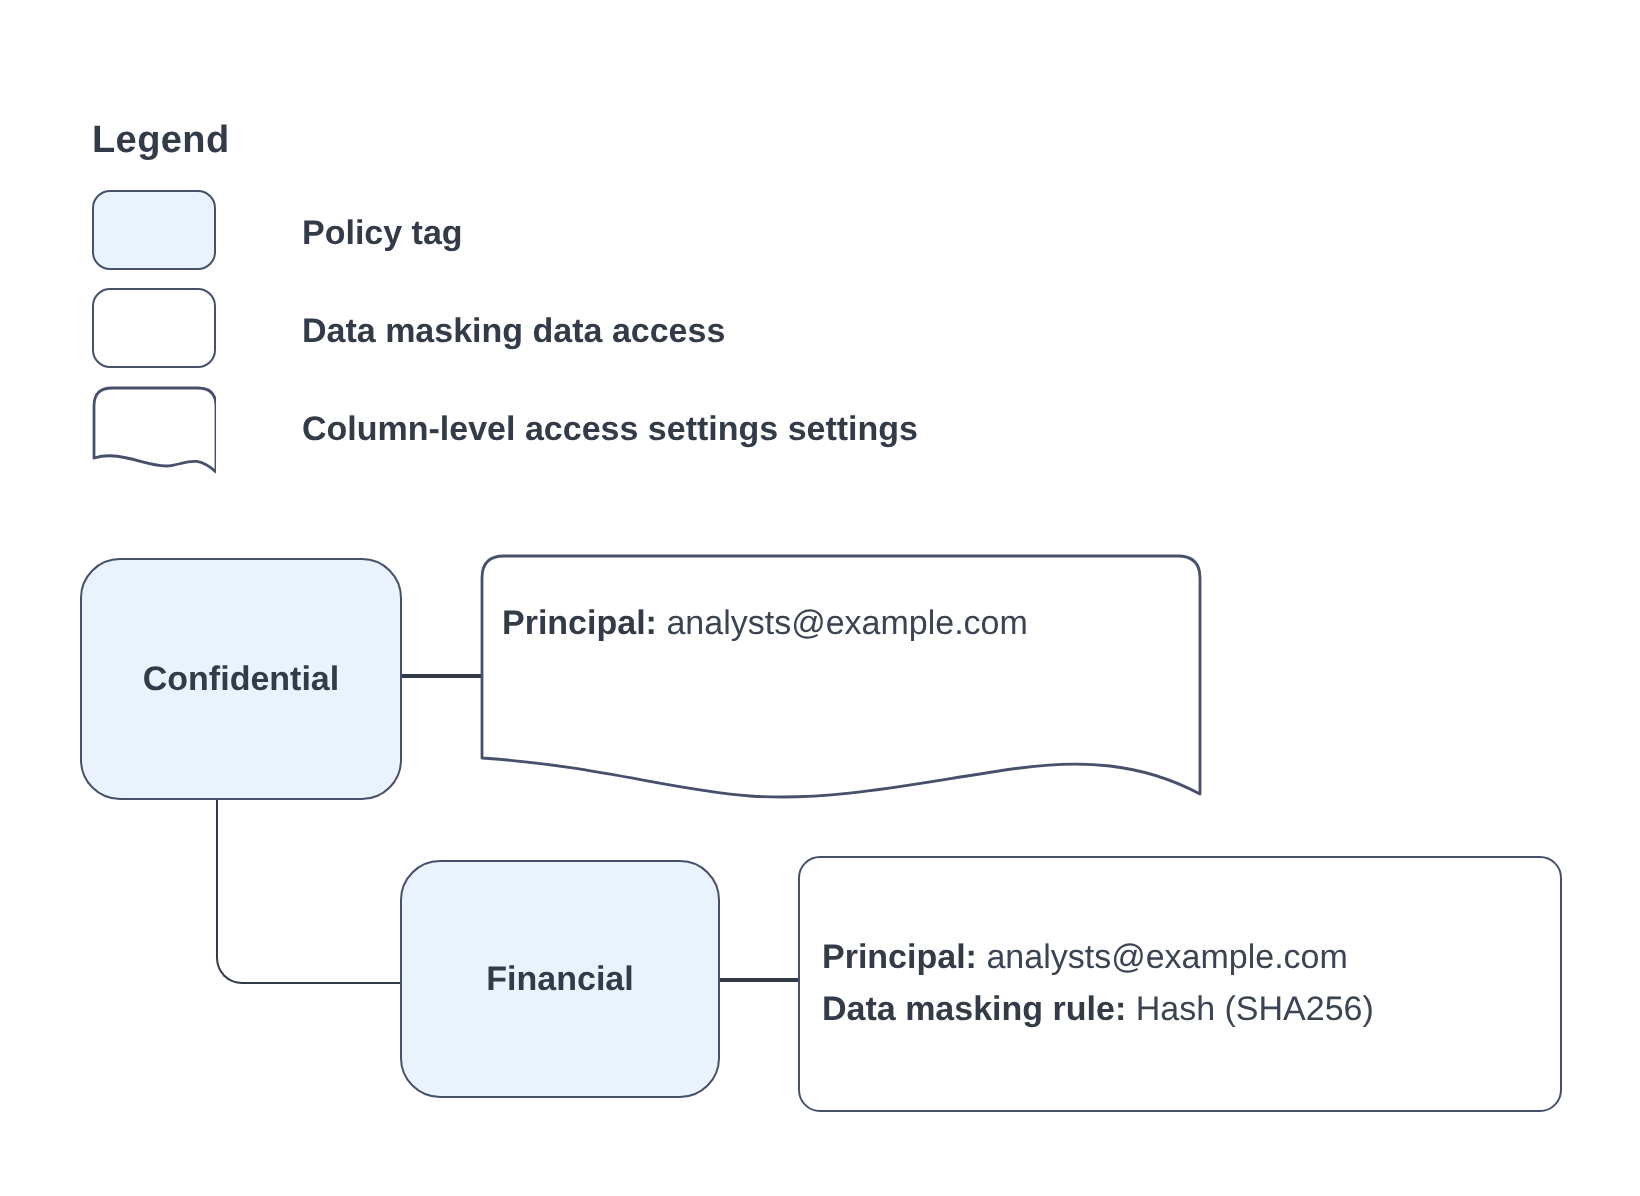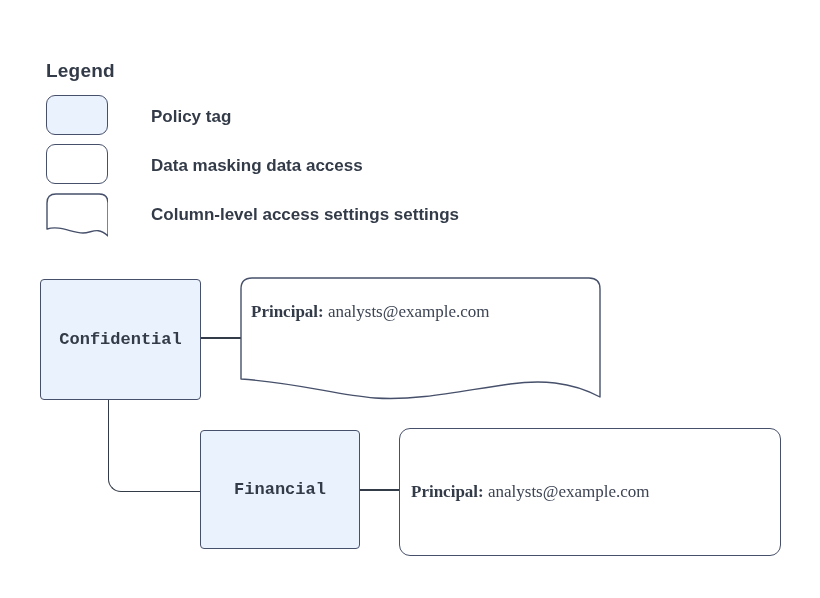--- a/index.html
+++ b/index.html
@@ -68,29 +68,28 @@
   }
   .box-shape.filled {
     background: #eaf2fd;
   }
 
   
   .node {
     position: absolute;
     box-sizing: border-box;
     border: 1.4px solid #46506a;
-    border-radius: 4px;
+    border-radius: 20px;
     background: #eaf2fd;
     display: flex;
     align-items: center;
     justify-content: center;
     font-size: 17px;
     font-weight: bold;
     color: #333b48;
-    font-family: Liberation Mono, monospace;
   }
   .node-confidential {
     left: 40px;
     top: 279px;
     width: 161px;
     height: 121px;
   }
   .node-financial {
     left: 200px;
     top: 430px;
@@ -138,21 +137,20 @@
     left: 11px;
     top: 50%;
     transform: translateY(-50%);
   }
 
   .note-text .line {
     font-size: 17px;
     line-height: 26px;
     color: #3c4352;
     white-space: nowrap;
-    font-family: Liberation Serif, serif;
   }
   .note-text .line b {
     font-weight: bold;
     color: #333b48;
   }
 
   
   .connector {
     position: absolute;
     background: #333b48;
@@ -231,16 +229,20 @@
   <div class="node node-financial">
     <span>Financial</span>
   </div>
 
   <div class="note-plain">
     <div class="note-text">
       <div class="line">
         <b>Principal:</b>
         <span>analysts@example.com</span>
       </div>
+      <div class="line">
+        <b>Data masking rule:</b>
+        <span>Hash (SHA256)</span>
+      </div>
     </div>
   </div>
 
 </div>
 
 </body></html>

